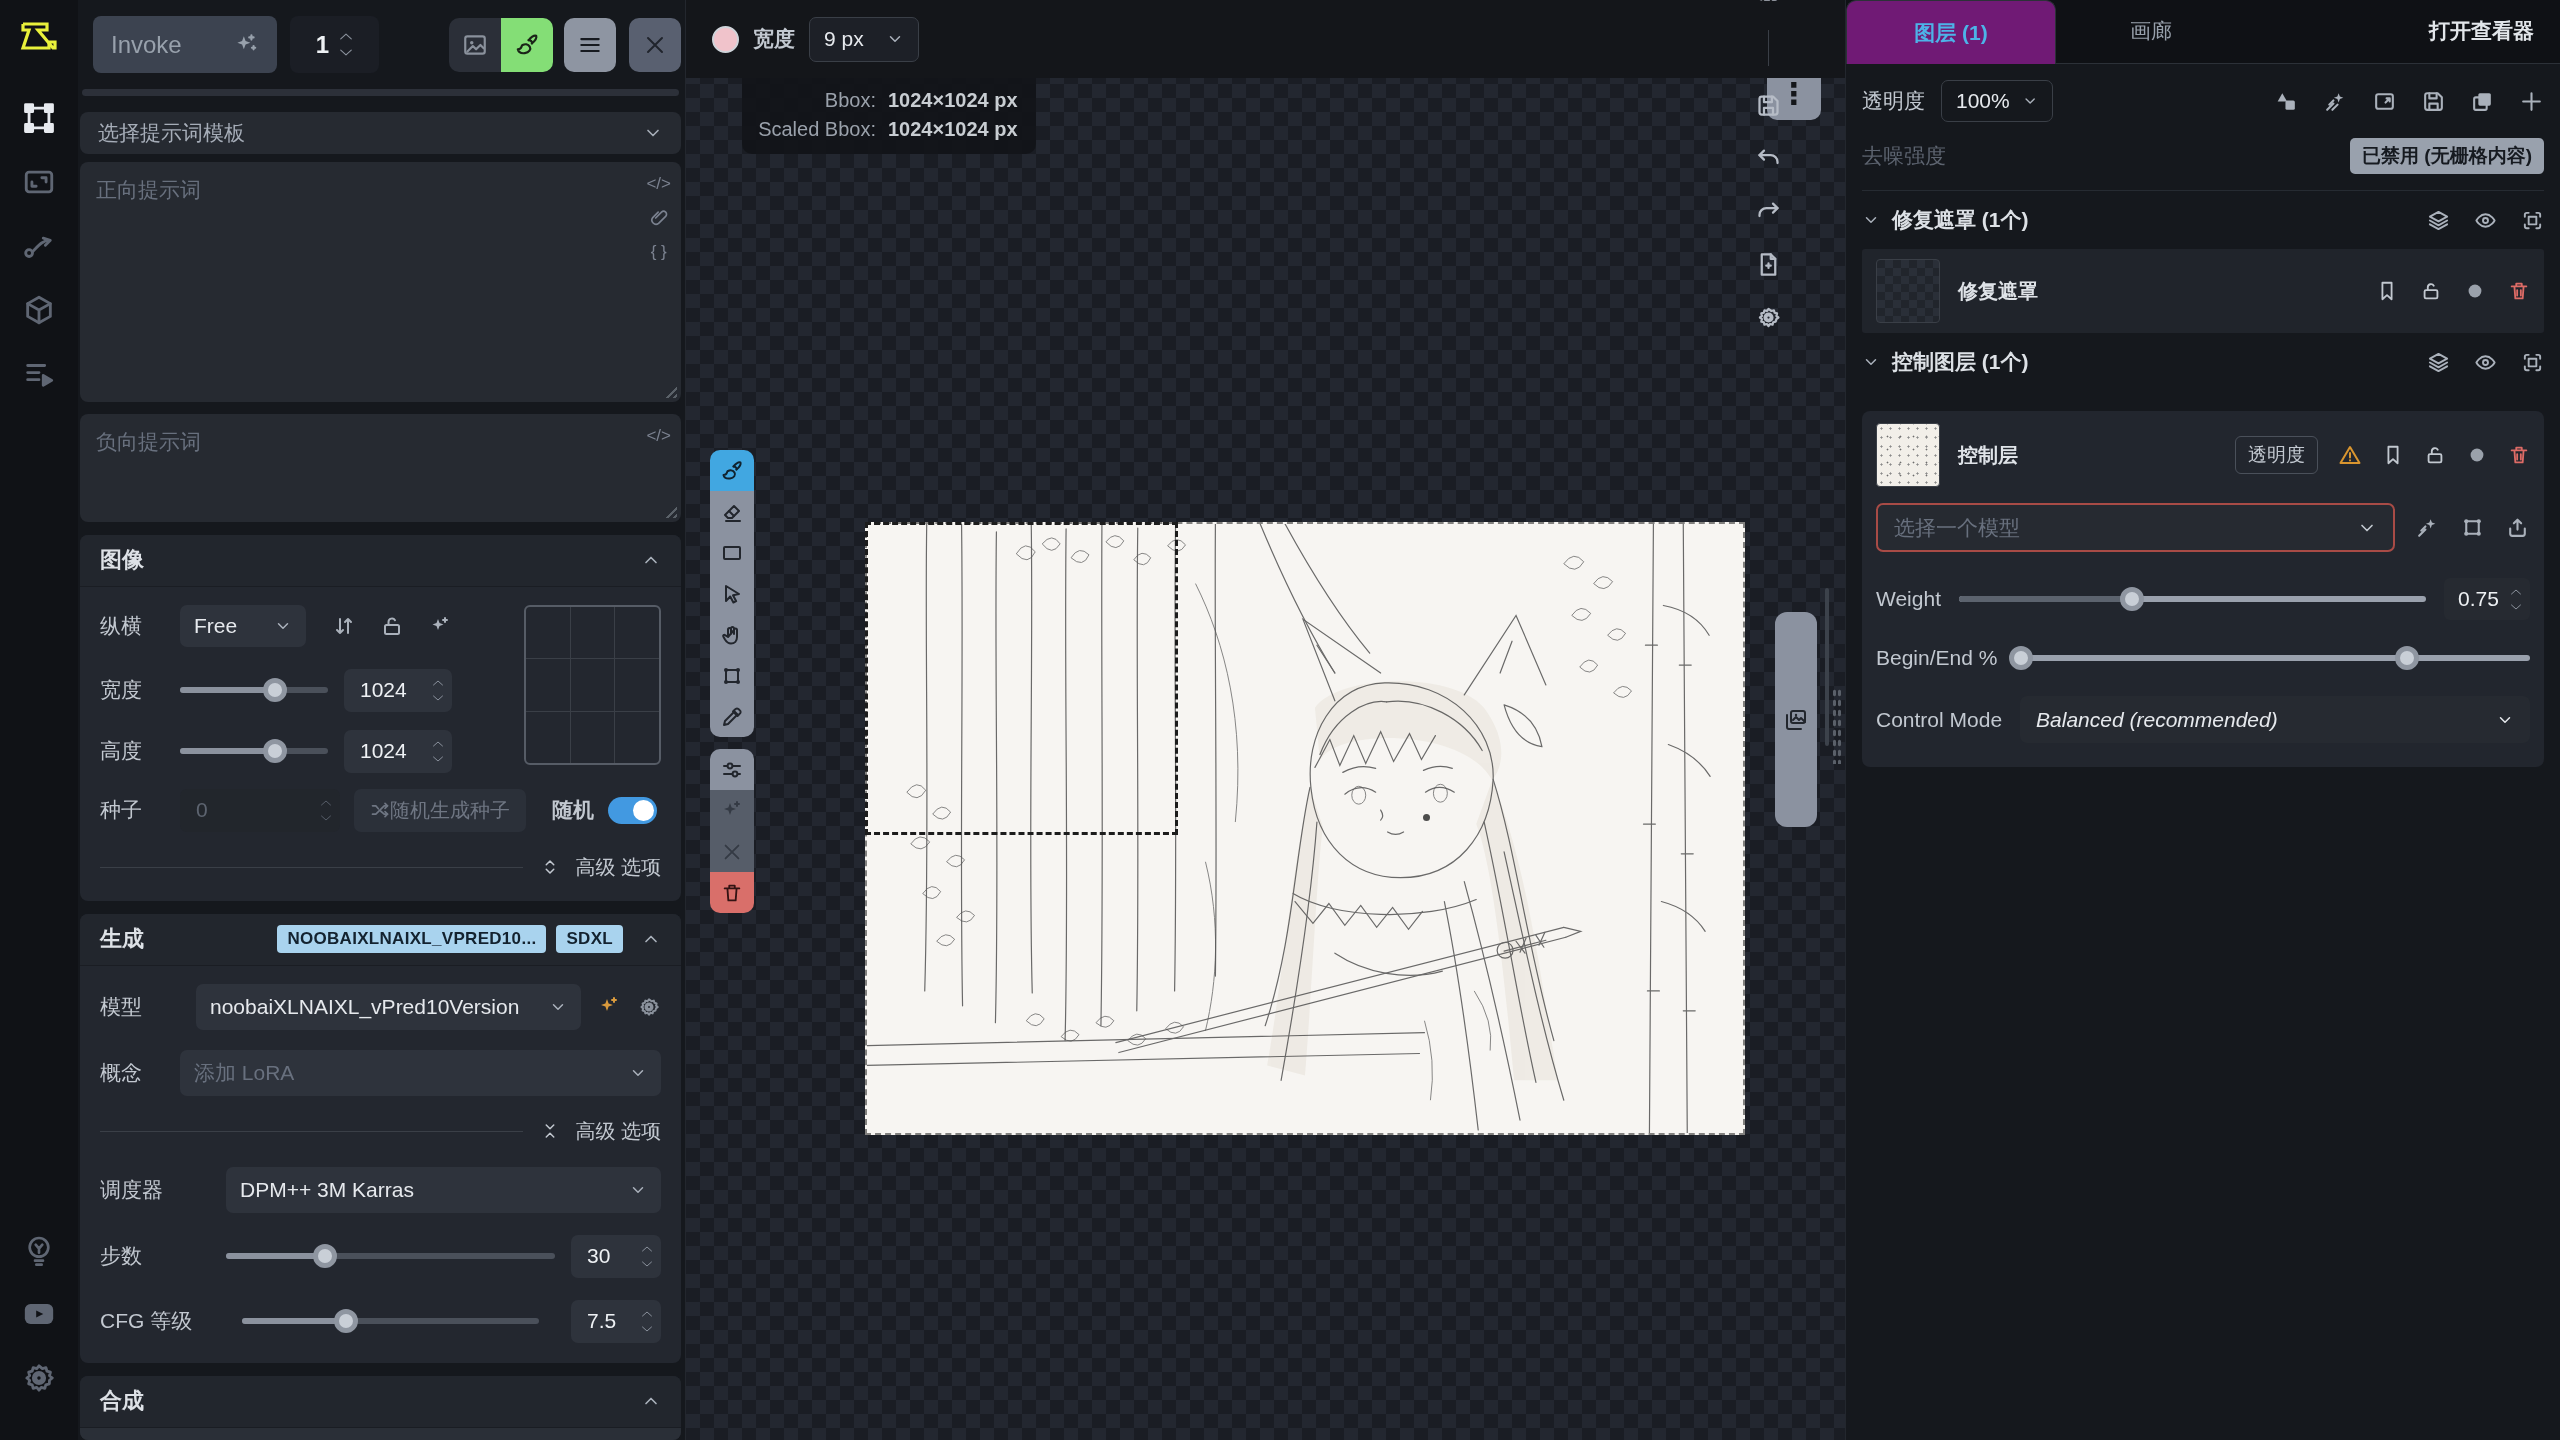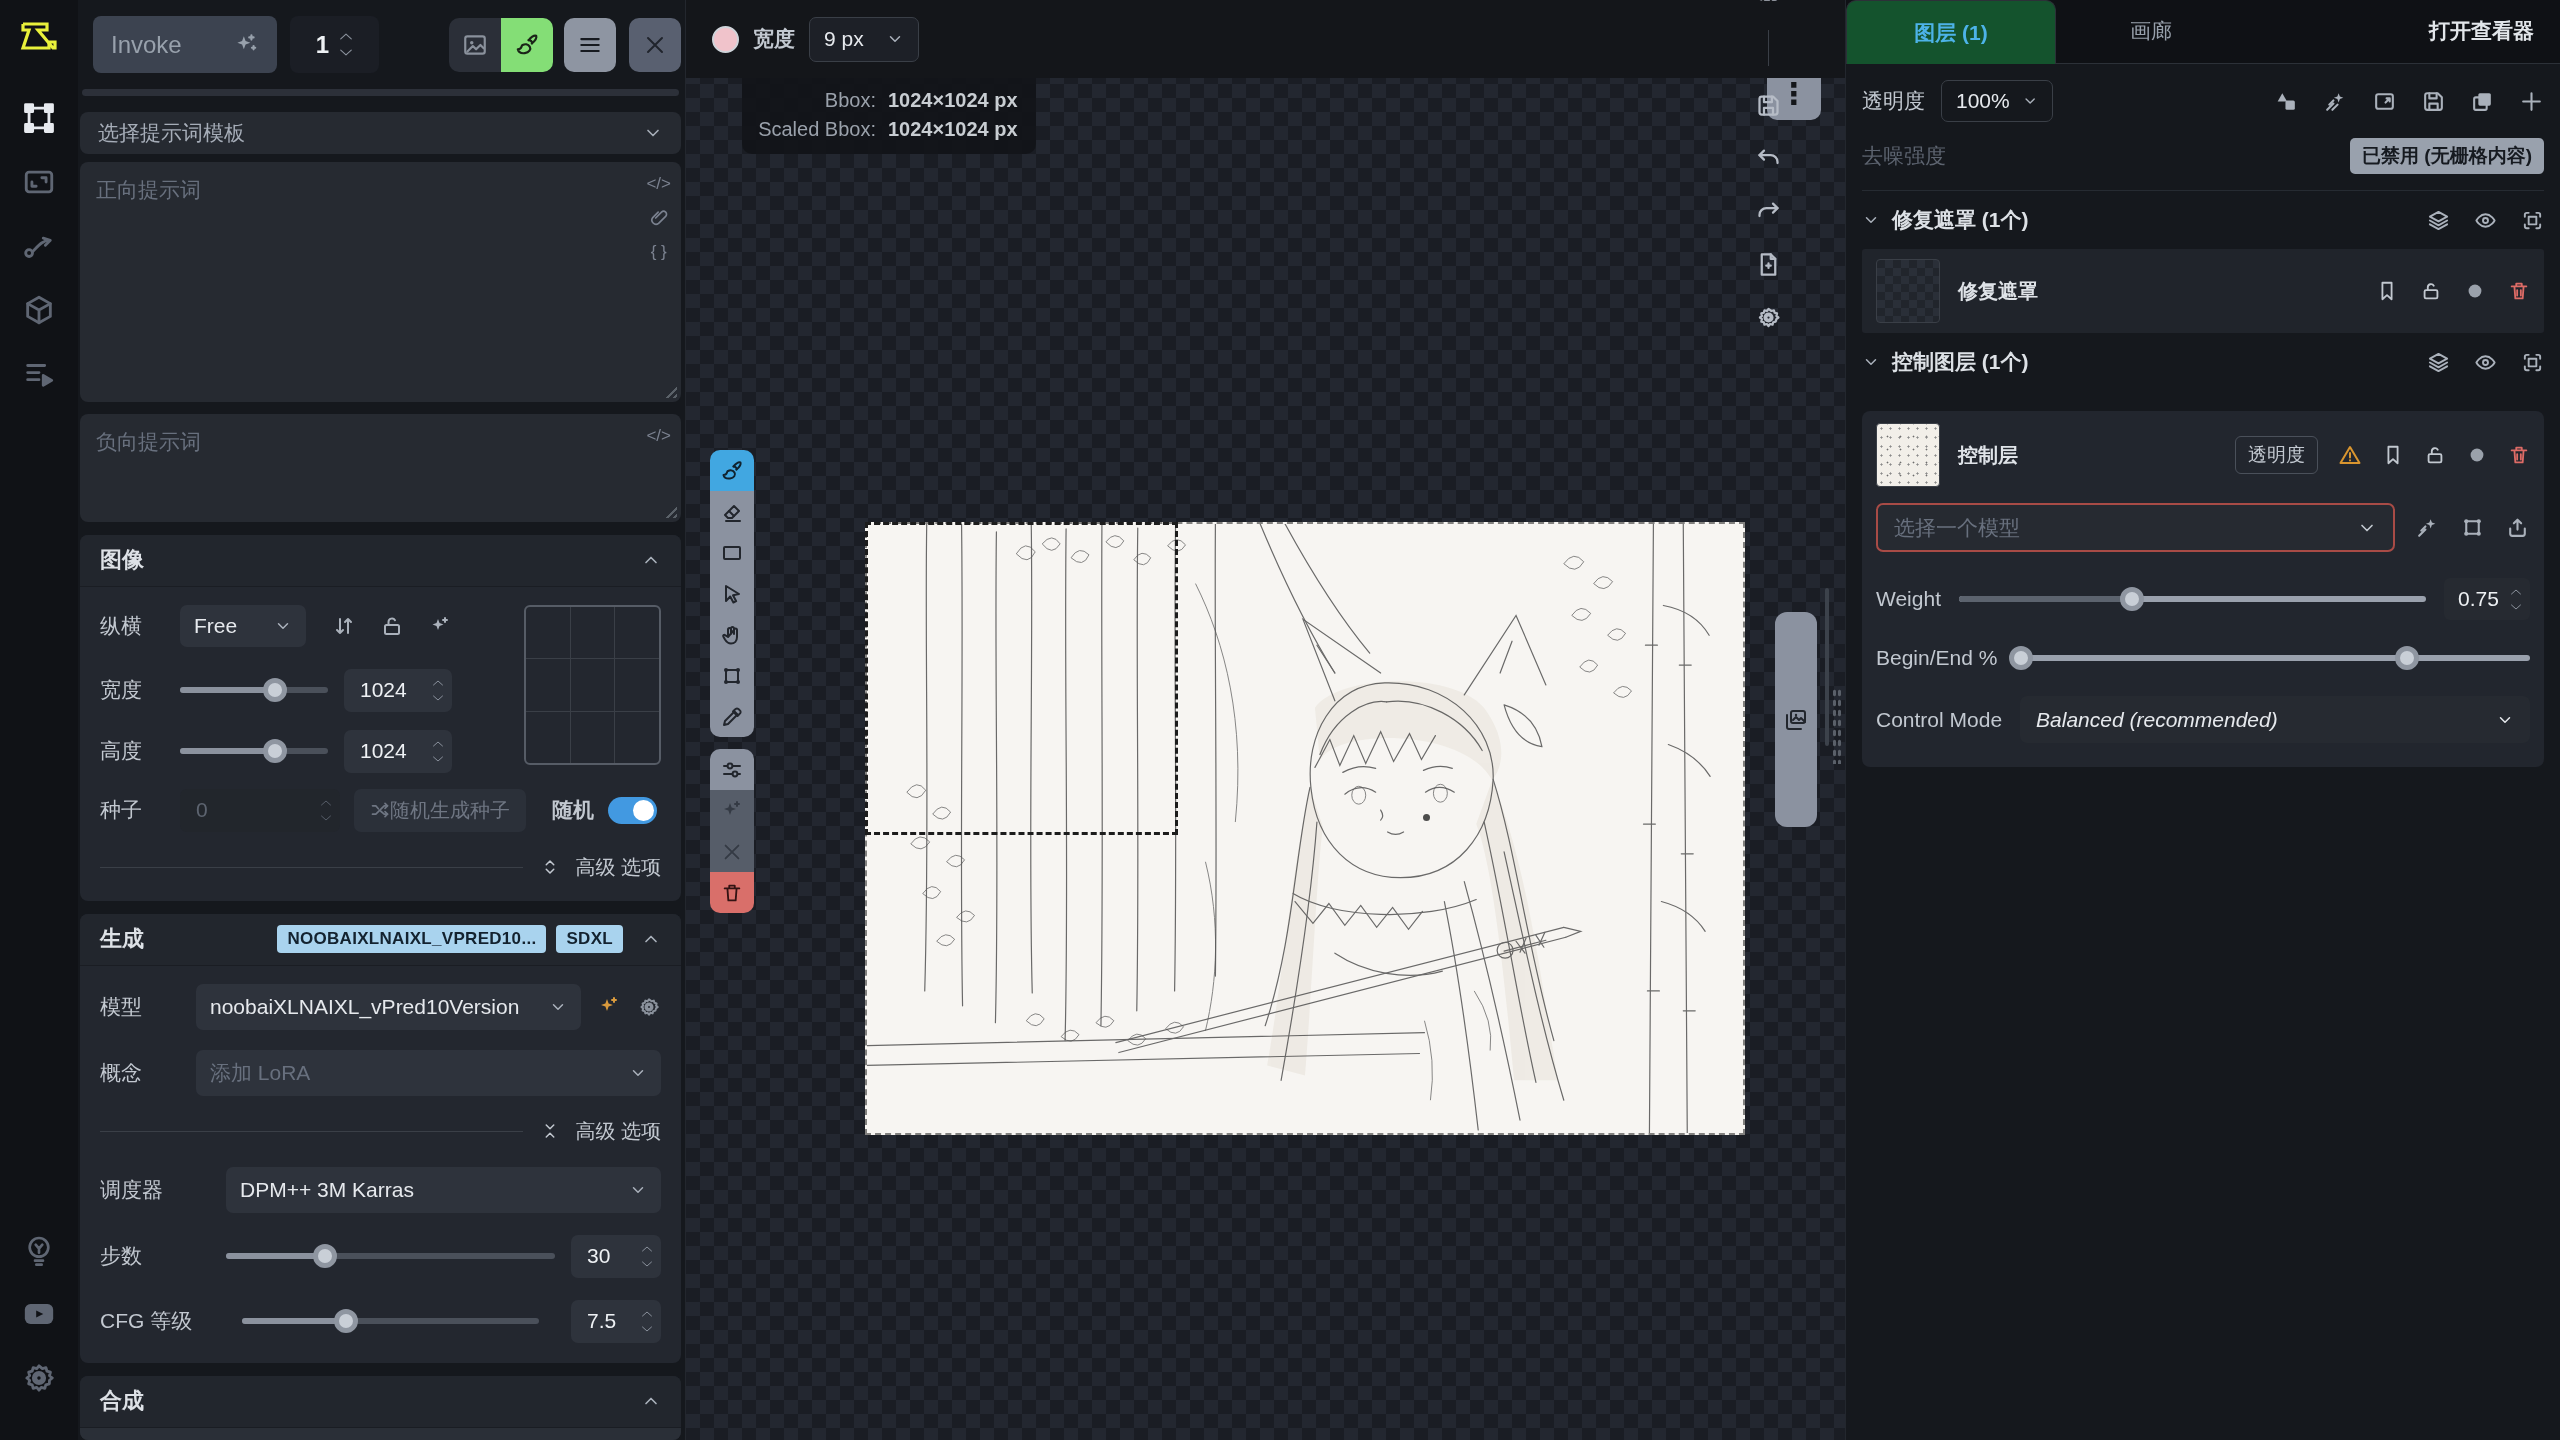--- a/index.html
+++ b/index.html
@@ -94,21 +94,21 @@
   .cursordot{position:absolute;left:556px;top:290px;width:7px;height:7px;border-radius:50%;background:#2f2f2f;opacity:.85;z-index:3;}
   .gal-toggle{position:absolute;right:28px;top:612px;width:42px;height:215px;border:none;border-radius:12px;background:#8b92a0;color:#22262d;display:flex;align-items:center;justify-content:center;cursor:pointer;z-index:4;}
   .scrollline{position:absolute;right:16px;top:588px;width:4px;height:158px;background:#3c424b;border-radius:2px;z-index:4;}
   .handledots{position:absolute;right:3px;top:688px;width:10px;height:76px;z-index:4;
     background-image:radial-gradient(#5a6069 1.5px,transparent 1.8px);background-size:5px 10px;}
 
   
   .rpanel{width:715px;flex:0 0 715px;background:#15181d;border-left:1px solid #23272e;display:flex;flex-direction:column;}
   .tabbar{height:64px;background:#0f1115;display:flex;align-items:flex-end;border-bottom:1px solid #2c3138;}
   .tab{height:64px;display:flex;align-items:center;justify-content:center;font-size:21px;cursor:pointer;}
-  .tab.active{width:210px;background:#14532d;border:1px solid #2c3138;border-bottom:none;border-radius:10px 10px 0 0;color:#4db3e8;font-weight:bold;margin-bottom:-1px;}
+  .tab.active{width:210px;background:#701a75;border:1px solid #2c3138;border-bottom:none;border-radius:10px 10px 0 0;color:#4db3e8;font-weight:bold;margin-bottom:-1px;}
   .tab.idle{width:190px;color:#98a1ac;}
   .openviewer{margin-left:auto;padding-right:26px;color:#e2e6ea;font-size:21px;font-weight:bold;cursor:pointer;height:64px;display:flex;align-items:center;}
   .rbody{padding:14px 16px 0;overflow:hidden;}
   .oprow{display:flex;align-items:center;height:46px;}
   .oprow .sel{background:transparent;border:1px solid #3a3f47;height:42px;width:112px;margin-left:16px;font-size:21px;}
   .icgroup{margin-left:auto;display:flex;align-items:center;gap:24px;color:#aab1bb;}
   .icgroup .tbtn{color:#aab1bb;}
   .dnrow{display:flex;align-items:center;height:44px;margin-top:10px;}
   .dnrow .lbl{color:#5d6470;}
   .badge-gray{margin-left:auto;background:#99a1ad;color:#161a20;font-size:19px;font-weight:bold;border-radius:5px;padding:5px 12px;}
@@ -412,21 +412,21 @@
             </div>
             <svg class="ic" width="24" height="24" viewBox="0 0 24 24" style="color:#d99a3d;">
                 <path d="M10 4l1.6 4.4L16 10l-4.4 1.6L10 16l-1.6-4.4L4 10l4.4-1.6z" fill="currentColor" stroke="none"></path>
                 <path d="M17 3v4M15 5h4"></path>
               </svg>
             <svg class="ic" width="24" height="24" viewBox="0 0 24 24" style="color:#8a919c;" fill="currentColor" stroke="none">
                 <path d="M12 8.5a3.5 3.5 0 1 0 0 7 3.5 3.5 0 0 0 0-7zm0 5.5a2 2 0 1 1 0-4 2 2 0 0 1 0 4z"></path>
                 <path d="M19 13.4l1.8-1.4L19 10.6l.6-2.2-2.2-.6-.6-2.2-2.2.6L12 4.4l-1.4 1.8-2.2-.6-.6 2.2-2.2.6.6 2.2L4.4 12l1.8 1.4-.6 2.2 2.2.6.6 2.2 2.2-.6 1.4 1.8 1.4-1.8 2.2.6.6-2.2 2.2-.6z" fill-rule="evenodd"></path>
               </svg>
           </div>
-          <div class="row" style="gap:16px;margin-top:20px;">
+          <div class="row" style="gap:0;margin-top:20px;">
             <span class="lbl" style="width:80px;">概念</span>
             <div class="sel" style="flex:1;">
               <span class="ph">添加 LoRA</span>
               <svg class="ic cv" width="18" height="18" viewBox="0 0 24 24">
                   <path d="M6 9l6 6 6-6"></path>
                 </svg>
             </div>
           </div>
           <div class="adv">
             <div class="line"></div>

